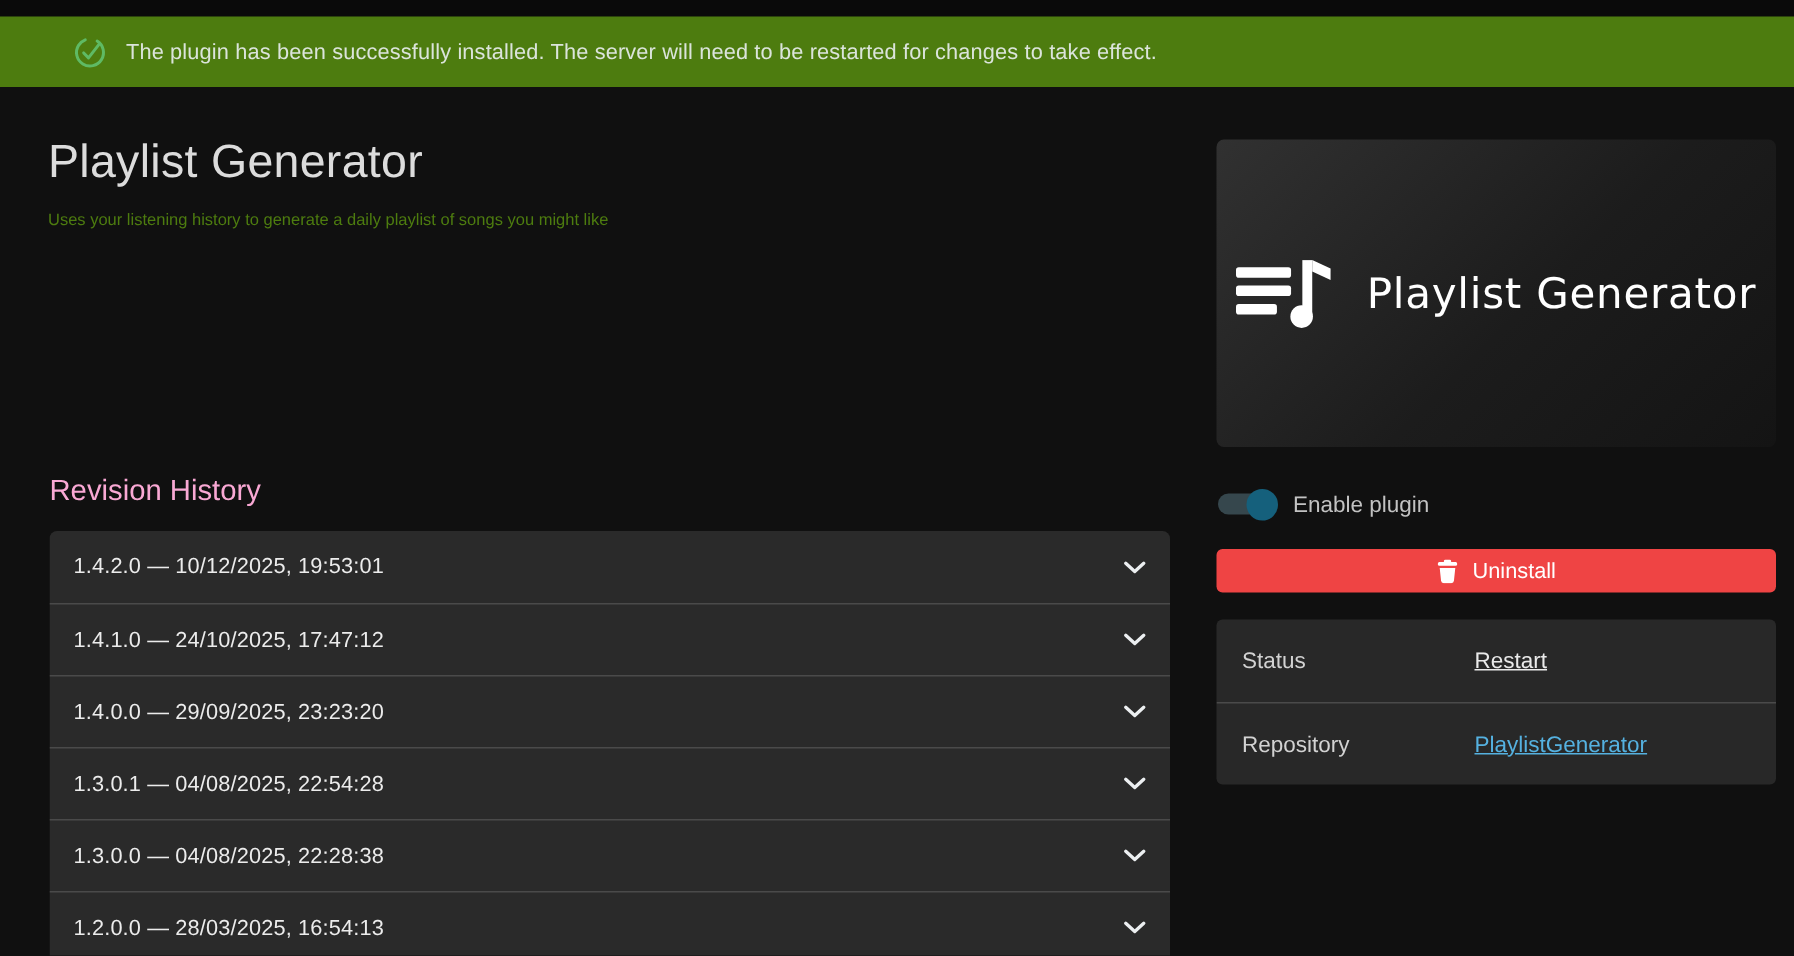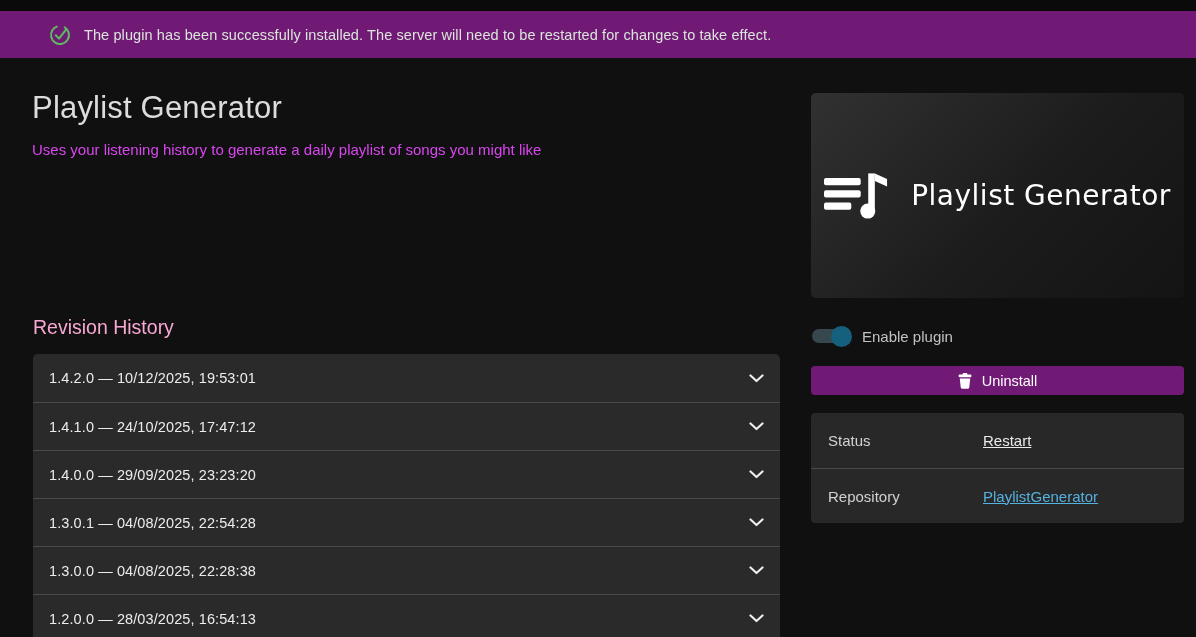--- a/index.html
+++ b/index.html
@@ -10,32 +10,32 @@
     position:relative;
     color:#ddd;
   }
 
   
   .top-strip { position:absolute; left:0; top:0; width:1196px; height:11px; background:#0a0a0a; }
 
   
   .banner {
     position:absolute; left:0; top:11px; width:1196px; height:47px;
-    background:#701a75; display:flex; align-items:center; padding-left:49px;
+    background:#4d7c0f; display:flex; align-items:center; padding-left:49px;
   }
   .banner .msg { color:#dbe4db; font-size:14.5px; margin-left:13px; letter-spacing:0.1px; }
 
   
   .page-title {
     position:absolute; left:32px; top:90px;
     font-size:31px; font-weight:400; color:#dcdcdc; letter-spacing:0.2px;
   }
   .page-desc {
     position:absolute; left:32px; top:141px;
-    font-size:15px; color:#d946ef;
+    font-size:11px; color:#4d7c0f;
   }
   .revision-heading {
     position:absolute; left:33px; top:316px;
     font-size:19.5px; font-weight:400; color:#f9a8d4;
   }
   .accordion {
     position:absolute; left:33px; top:354px; width:747px;
     border-radius:5px 5px 0 0; overflow:hidden;
   }
   .acc-item {
@@ -59,21 +59,21 @@
   }
 
   .toggle-row { position:absolute; left:812px; top:325px; height:22px; display:flex; align-items:center; }
   .toggle { position:relative; width:40px; height:22px; cursor:pointer; }
   .toggle .track { position:absolute; left:0; top:4px; width:36px; height:14px; border-radius:7px; background:#36474d; }
   .toggle .thumb { position:absolute; right:0; top:0.5px; width:21px; height:21px; border-radius:50%; background:#15607c; }
   .toggle-label { margin-left:10px; font-size:15px; color:#c2c2c2; }
 
   .uninstall-btn {
     position:absolute; left:811px; top:366px; width:373px; height:29px;
-    background:#701a75; border:none; border-radius:4px; cursor:pointer;
+    background:#ef4444; border:none; border-radius:4px; cursor:pointer;
     display:flex; align-items:center; justify-content:center; gap:10px;
     color:#ffffff; font-size:14.5px; font-family:"Liberation Sans", sans-serif;
   }
 
   .info-table {
     position:absolute; left:811px; top:413px; width:373px;
     border-radius:4px; overflow:hidden; background:#282828;
   }
   .info-row { height:55px; display:flex; align-items:center; padding:0 17px; }
   .info-row + .info-row { border-top:1px solid #4a4a4a; }

